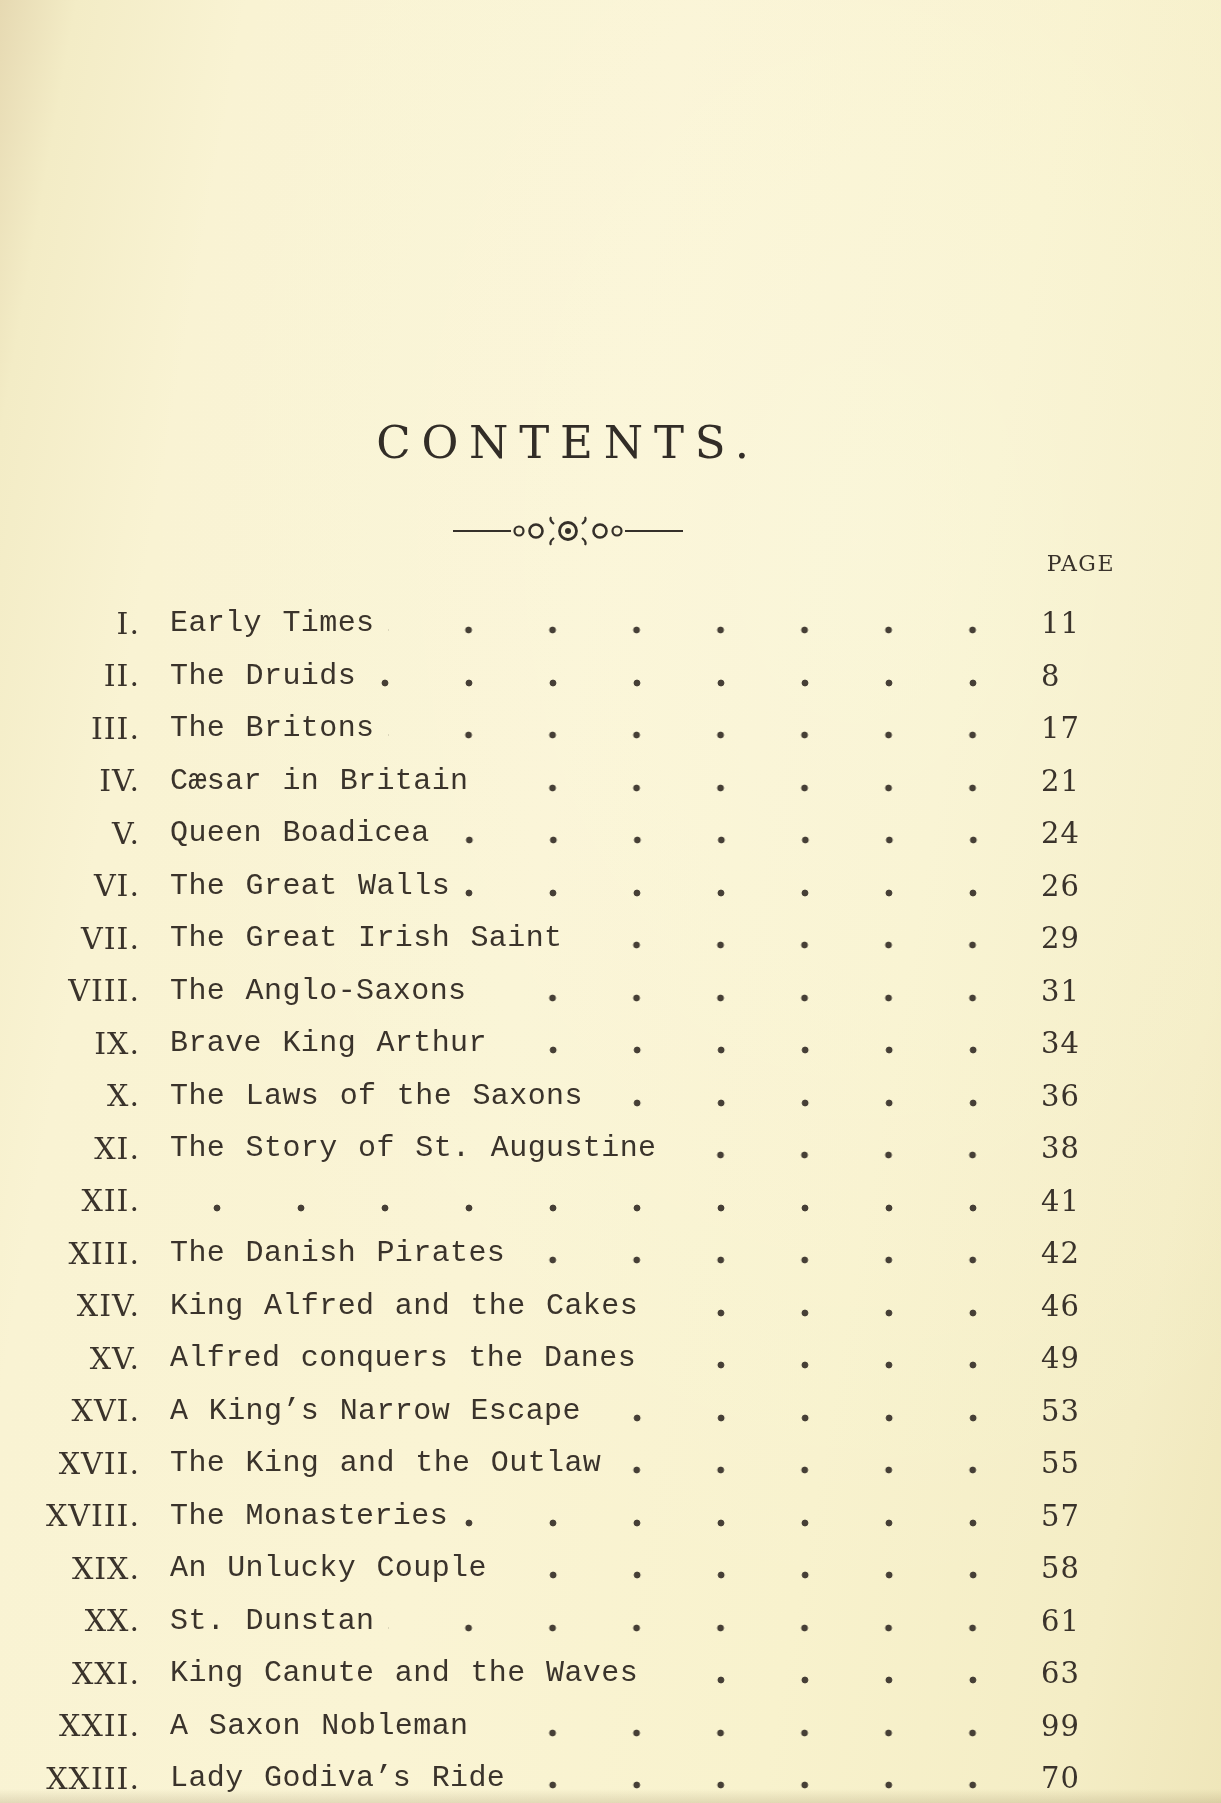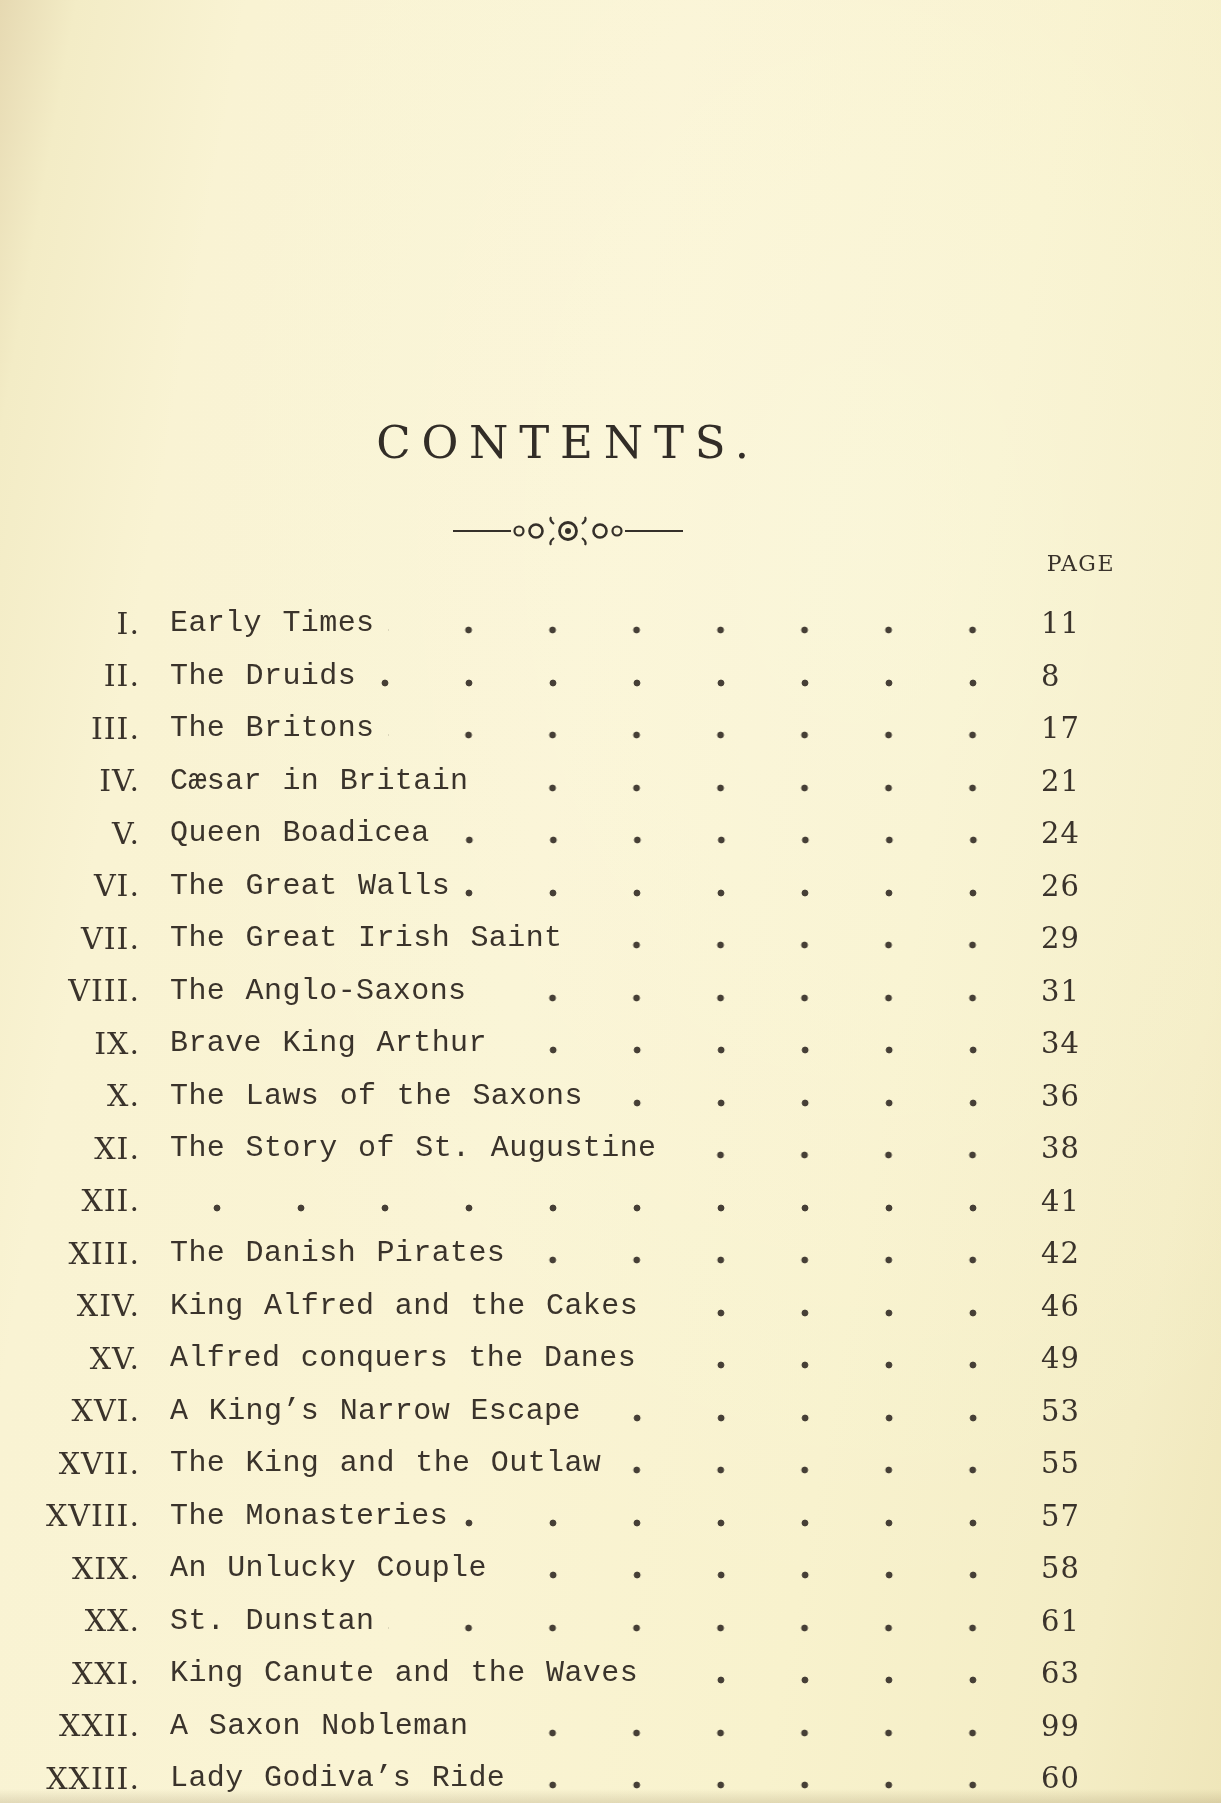--- a/index.html
+++ b/index.html
@@ -233,17 +233,17 @@
       <span class="num">XXII.</span>
       <span class="title">A Saxon Nobleman</span>
       <span class="leader"></span>
       <span class="pageno">99</span>
     </div>
 
     <div class="row">
       <span class="num">XXIII.</span>
       <span class="title">Lady Godiva’s Ride</span>
       <span class="leader"></span>
-      <span class="pageno">60</span>
+      <span class="pageno">70</span>
     </div>
   </div>
 
 </div>
 
 </body></html>

